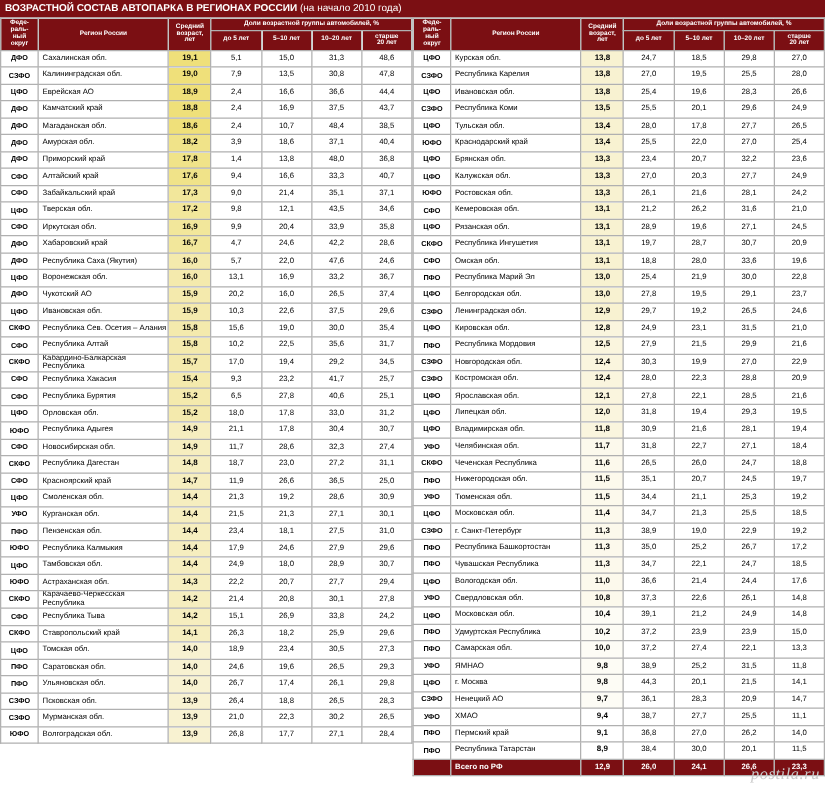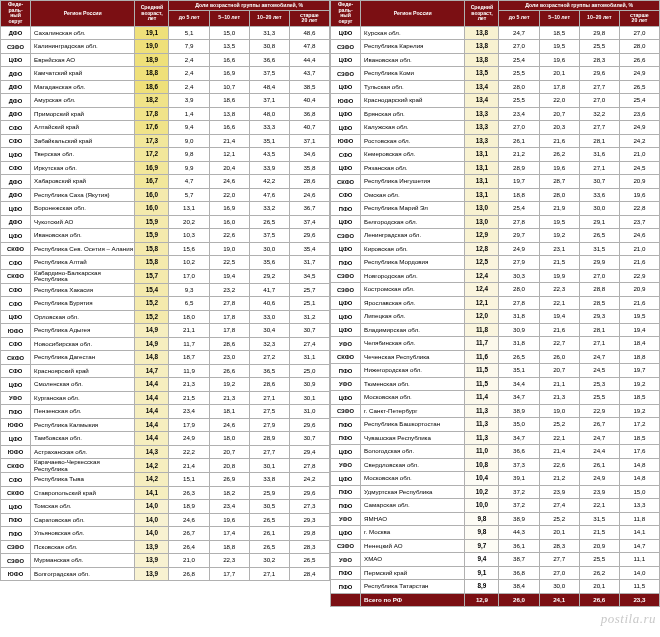--- a/index.html
+++ b/index.html
@@ -125,20 +125,24 @@
     color: #c9c9c9;
     font-style: italic;
     letter-spacing: 0.5px;
   }
 </style>
 </head>
 <body>
 
 <div id="page">
 
+  <div class="title-bar">
+    <span>ВОЗРАСТНОЙ СОСТАВ АВТОПАРКА В РЕГИОНАХ РОССИИ</span>
+    <span class="sub">(на начало 2010 года)</span>
+  </div>
 
   <div class="tables">
 
     <div class="tbl-wrap">
       <table>
         <colgroup>
           <col class="c-fo">
             <col class="c-reg">
             <col class="c-avg">
           <col class="c-d">

